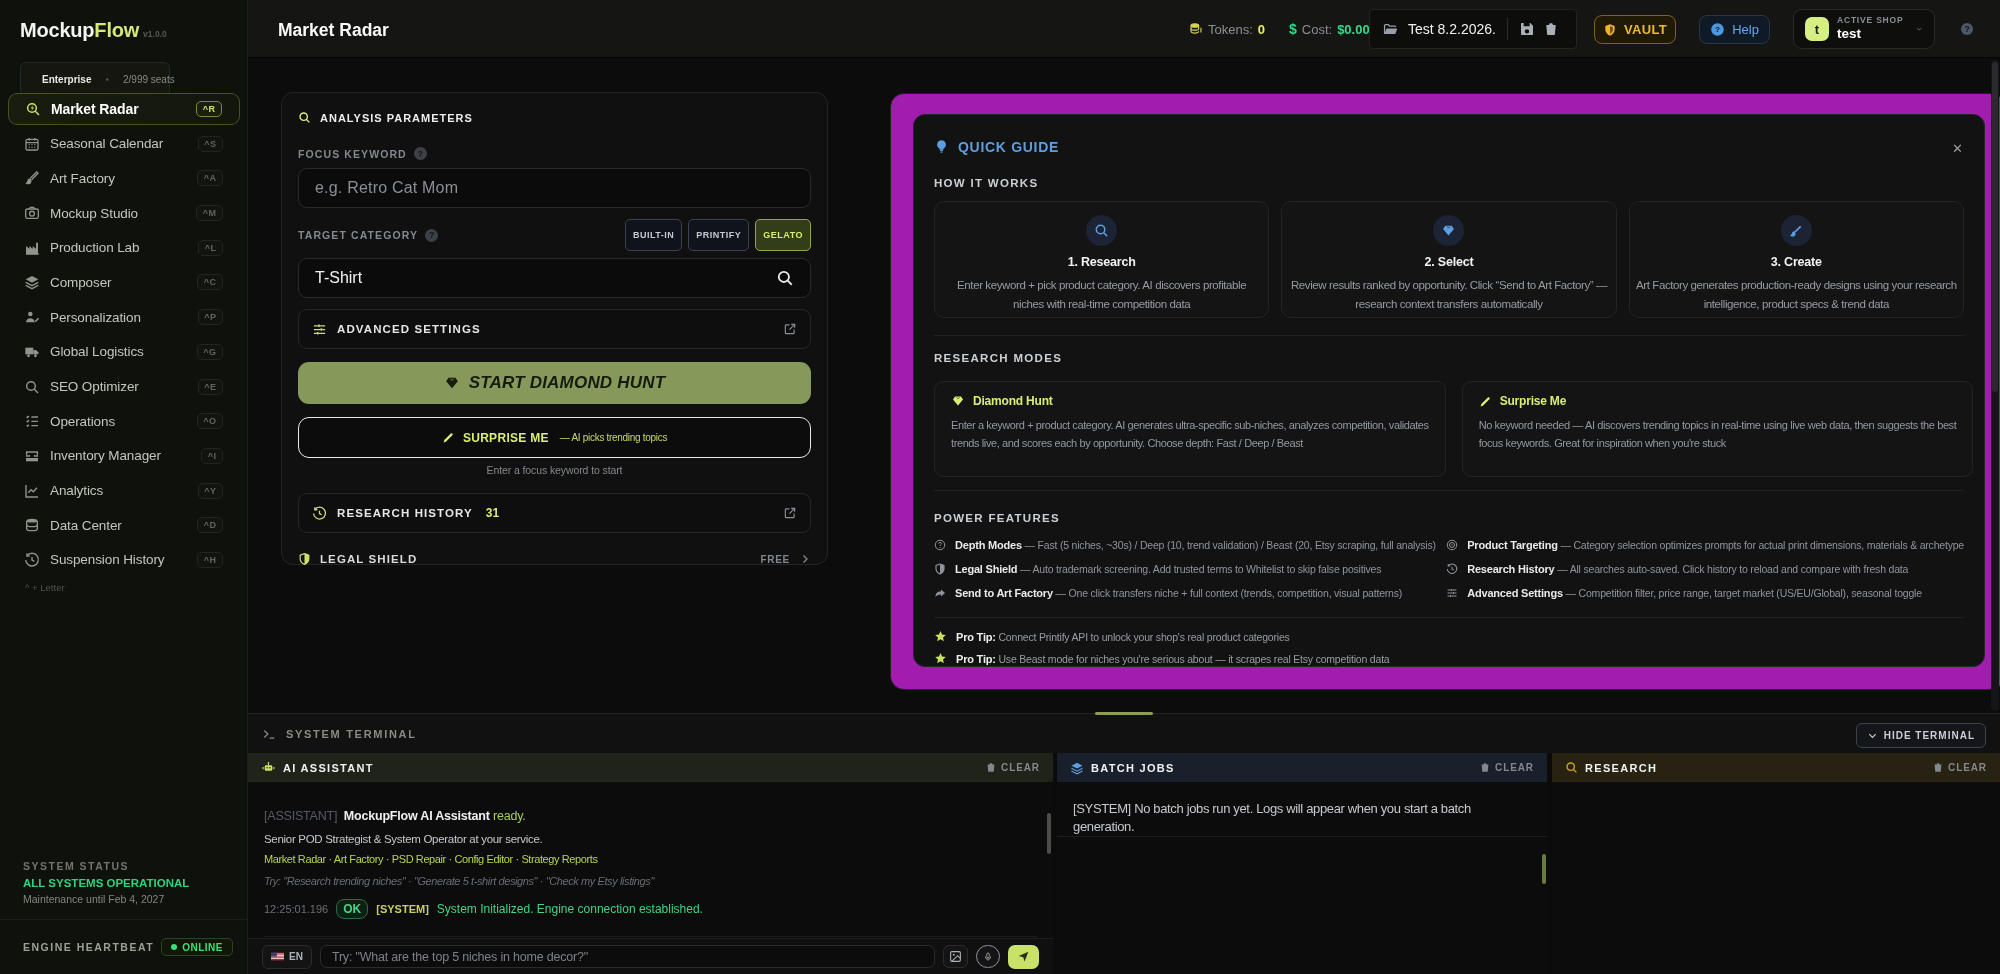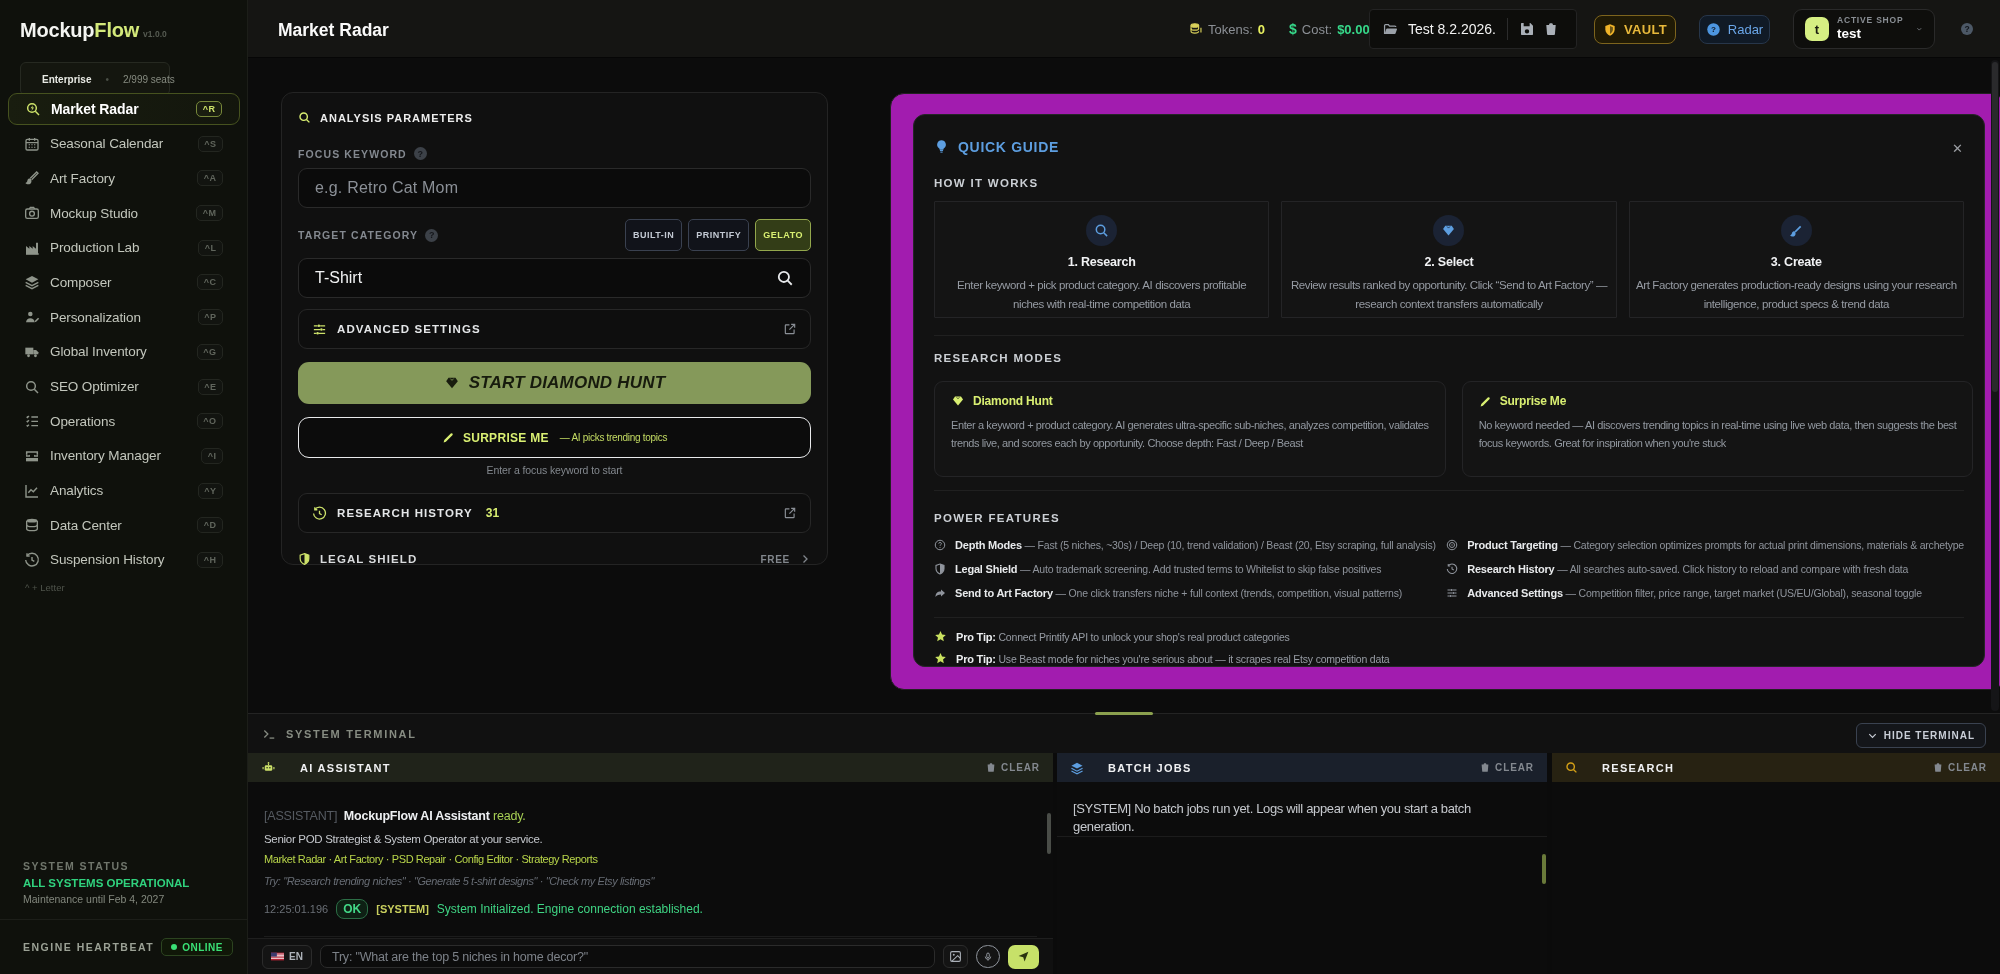--- a/index.html
+++ b/index.html
@@ -109,21 +109,21 @@
 
 #panelR { position:absolute; left:602px; top:35px; width:1115px; height:597px; background:#a21caf;
   border:1px solid #212121; border-radius:14px;margin-left:40px; }
 #qginner { position:absolute; left:22px; top:20px; width:1072px; height:553px; background:#121212;
   border:1px solid #252528; border-radius:12px; padding:0 20px; }
 #qg-head { display:flex; align-items:center; gap:9px; margin-top:23px; }
 #qg-head .qt { font-size:14px; font-weight:bold; color:#5d9ee0; letter-spacing:0.7px; }
 #qg-x { position:absolute; right:21px; top:26px; color:#9b9ea3; font-size:13px; }
 .sect { font-size:11.5px; font-weight:bold; letter-spacing:1.3px; color:#ccd0d5; }
 #steps { display:flex; gap:12px; margin-top:12px; }
-.step { flex:1; background:#141414; border:1px solid #242426; border-radius:1px; height:117px;
+.step { flex:1; background:#141414; border:1px solid #242426; border-radius:10px; height:117px;
   text-align:center; }
 .step .circ { width:31px; height:31px; border-radius:50%; background:#1b2334; margin:13px auto 0 auto;
   display:flex; align-items:center; justify-content:center; }
 .step .st { font-size:12.5px; font-weight:bold; color:#f1f2f4; margin-top:9px; letter-spacing:-0.2px;}
 .step .sd { font-size:11.5px; color:#969ba3; margin-top:7px; line-height:1.62; letter-spacing:-0.4px;}
 .mode { background:#141414; border:1px solid #242426; border-radius:9px; height:96px; padding:12px 16px 0 16px; }
 .mode .mh { display:flex; align-items:center; gap:8px; }
 .mode .mt { font-size:12px; font-weight:bold; color:#d9ef72; letter-spacing:-0.2px;}
 .mode .md { font-size:11px; color:#9298a0; margin-top:8px; line-height:1.64; letter-spacing:-0.4px; white-space:nowrap;}
 .hr { border-top:1px solid #202020; }
@@ -137,21 +137,21 @@
 
 #term { position:absolute; left:248px; top:713px; width:1752px; height:261px; background:#0b0b0b;
   border-top:1px solid #242424; }
 #thandle { position:absolute; left:847px; top:-2px; width:58px; height:3px; background:#8ba04e; border-radius:2px;}
 #tbar { height:39px; display:flex; align-items:center; background:#111111; }
 #tbar .tt { font-size:11px; font-weight:bold; color:#878c82; letter-spacing:1.7px; margin-left:10px; }
 #hideterm { position:absolute; right:14px; top:9px; height:25px; border:1px solid #3a4250; border-radius:6px;
   background:#14161a; display:flex; align-items:center; gap:6px; padding:0 10px;
   font-size:10px; font-weight:bold; color:#c9ced7; letter-spacing:1px; }
 .tcol { position:absolute; top:39px; bottom:0; background:#0c0c0c; }
-.thead { height:29px; display:flex; align-items:center; gap:24px; padding:0 13px; }
+.thead { height:29px; display:flex; align-items:center; gap:7px; padding:0 13px; }
 .thead .htx { font-size:11px; font-weight:bold; letter-spacing:1.3px; color:#f0f1f3; flex:1; }
 .thead .clear { display:flex; align-items:center; gap:5px; font-size:10px; font-weight:bold;
   color:#83888f; letter-spacing:0.9px; }
 #colA { left:0; width:805px; }
 #colA .thead { background:#20231a; }
 #colB2 { left:809px; width:490px; }
 #colB2 .thead { background:#1a202b; }
 #colC { left:1304px; width:448px; }
 #colC .thead { background:#272212; }
 .syslog { padding:18px 16px 1px 16px; font-size:13px; color:#c6c9ce; line-height:1.35;
@@ -256,21 +256,21 @@
       <span class="nlabel">Personalization</span>
         <span class="key">^P</span>
     </div>
     <div class="nitem">
       <svg width="16" height="16" viewBox="0 0 24 24" fill="none" stroke-width="1.8">
           <path d="M2 5.5h12v10H2z" fill="#8e948a" stroke="none"></path>
           <path d="M14 9h4.2L21.5 12.5V15.5H14z" fill="#8e948a" stroke="none"></path>
           <circle cx="6.8" cy="17.6" r="2.1" fill="#8e948a" stroke="none"></circle>
           <circle cx="17.2" cy="17.6" r="2.1" fill="#8e948a" stroke="none"></circle>
         </svg>
-      <span class="nlabel">Global Inventory</span>
+      <span class="nlabel">Global Logistics</span>
         <span class="key">^G</span>
     </div>
     <div class="nitem">
       <svg width="16" height="16" viewBox="0 0 24 24" fill="none" stroke-width="2.2">
           <circle cx="10.5" cy="10.5" r="6.5"></circle>
           <path d="M15.5 15.5L21 21"></path>
         </svg>
       <span class="nlabel">SEO Optimizer</span>
         <span class="key">^E</span>
     </div>
@@ -375,21 +375,21 @@
         <path d="M12 2l8 3v6c0 5-3.5 9-8 11-4.5-2-8-6-8-11V5z"></path>
         <path d="M12 5.2l5 1.9v4.2c0 3.2-2.2 5.9-5 7.4z" fill="#6b5517"></path>
       </svg>
     <span>VAULT</span>
   </div>
   <div class="hbtn" id="help">
     <svg width="15" height="15" viewBox="0 0 24 24">
         <circle cx="12" cy="12" r="10" fill="#4d96e0"></circle>
         <text x="12" y="16.5" text-anchor="middle" font-size="13" font-weight="bold" fill="#0e1420" font-family="Liberation Sans">?</text>
       </svg>
-    <span>Radar</span>
+    <span>Help</span>
   </div>
   <div id="shopbox">
     <span class="avatar">t</span>
     <span style="display:flex;flex-direction:column;line-height:1.25;">
       <span class="as">ACTIVE SHOP</span>
         <span class="sn">test</span>
     </span>
     <svg width="14" height="14" viewBox="0 0 24 24" fill="none" stroke="#9aa0a8" stroke-width="2.4" style="margin-left:5px;">
         <path d="M5 9l7 7 7-7"></path>
       </svg>

